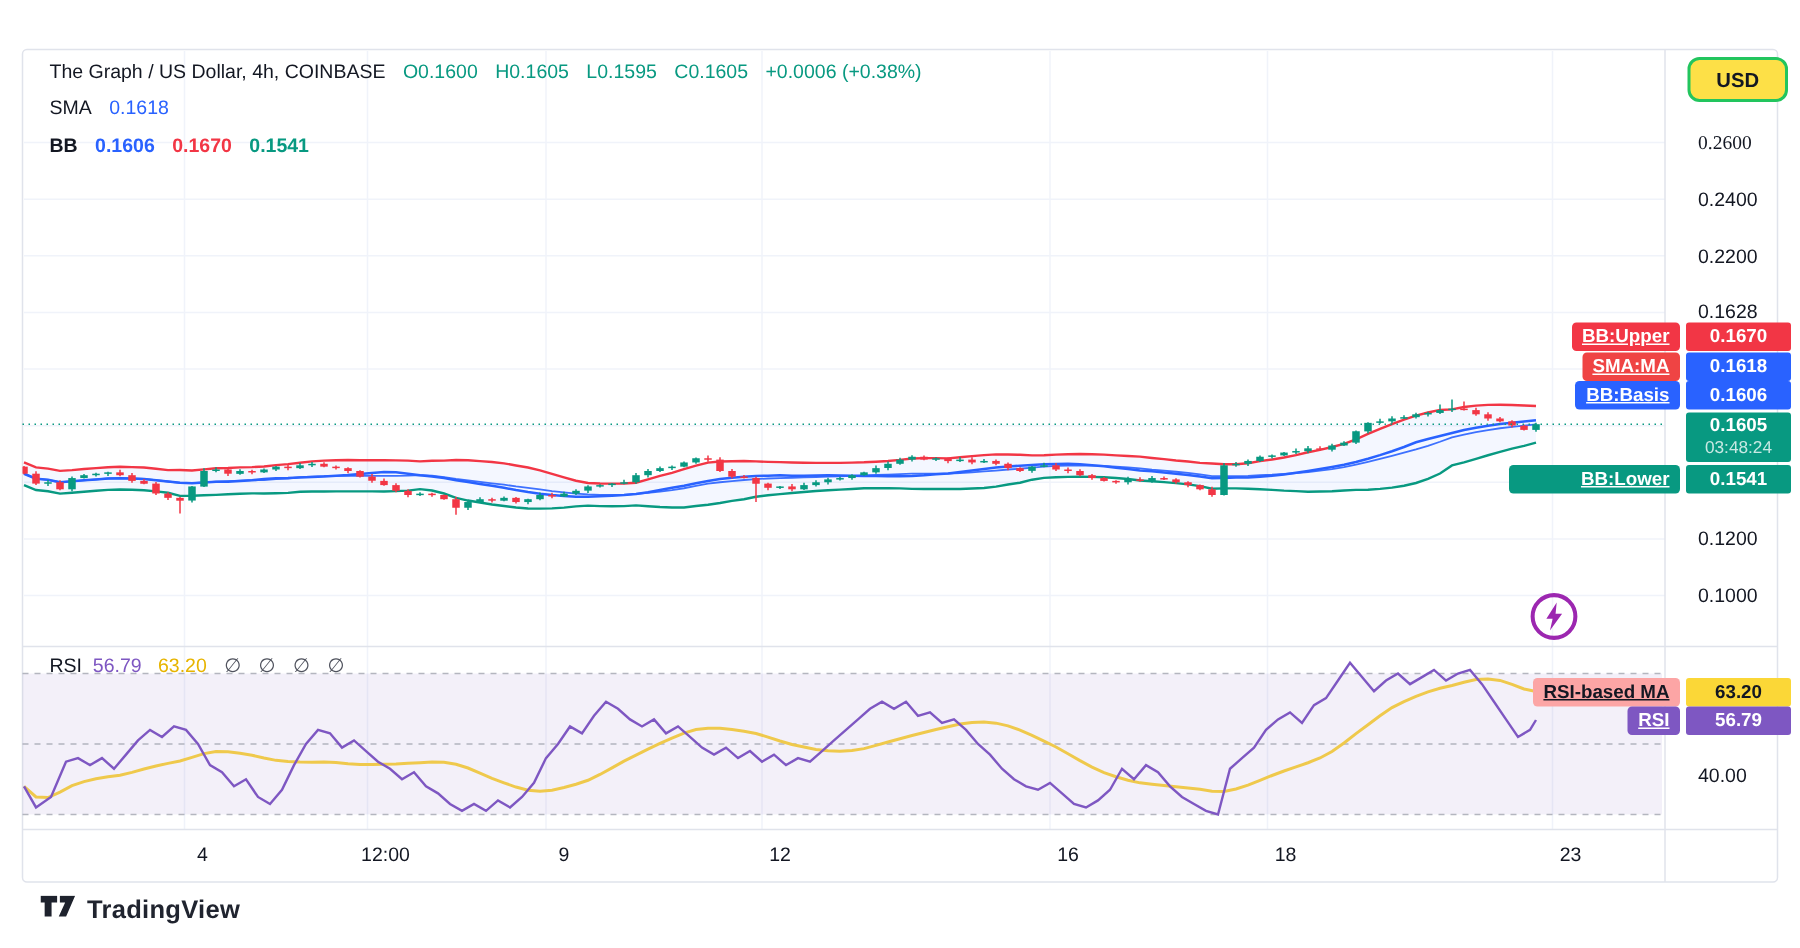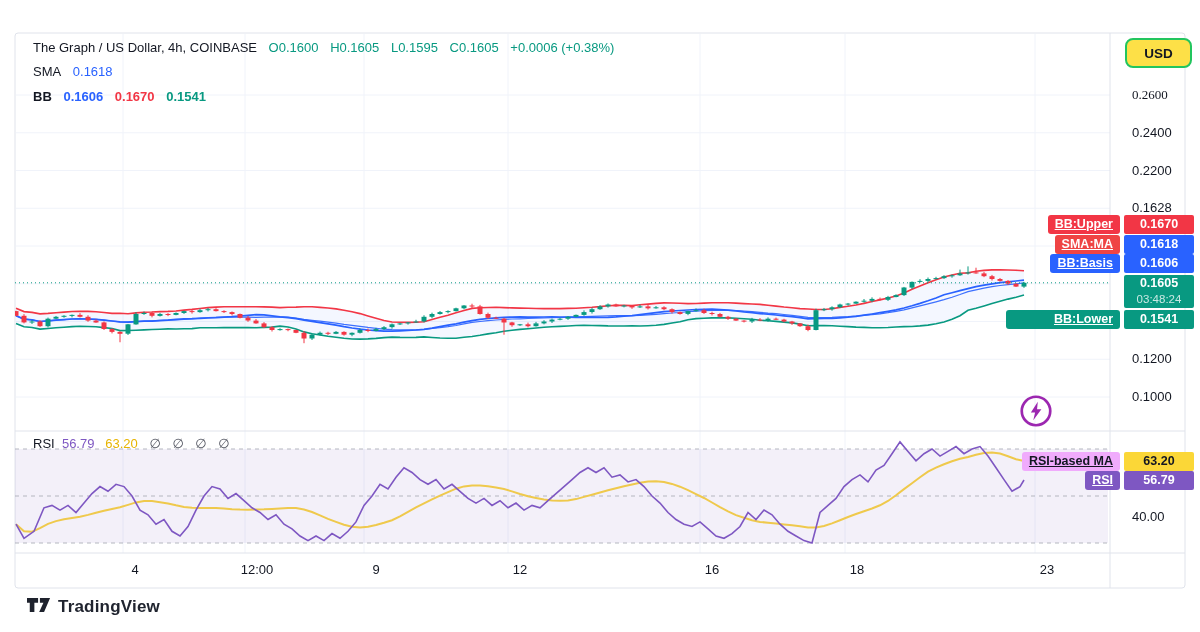--- a/index.html
+++ b/index.html
@@ -388,21 +388,21 @@
     </div>
 
     <div class="rsi-legend">
       <span>RSI</span>&nbsp;
       <span class="rv">56.79</span>&nbsp;&nbsp;
       <span class="mv">63.20</span>
       <span class="zeros">∅ ∅ ∅ ∅</span>
     </div>
 
     <div>
-      <span class="tag-name" style="top:452px;right:92px;background:#f0abfc;color:#131722;">RSI-based MA</span>
+      <span class="tag-name" style="top:452px;right:92px;background:#fca5a5;color:#131722;">RSI-based MA</span>
       <span class="tag-value" style="top:452px;background:#FBD737;color:#131722;">63.20</span>
     </div>
     <div>
       <span class="tag-name" style="top:471px;right:92px;background:#7E57C2;">RSI</span>
       <span class="tag-value" style="top:471px;background:#7E57C2;">56.79</span>
     </div>
     <div class="axis-label" style="top:509px;">40.00</div>
 
     <button class="boost-btn">
       <span>

